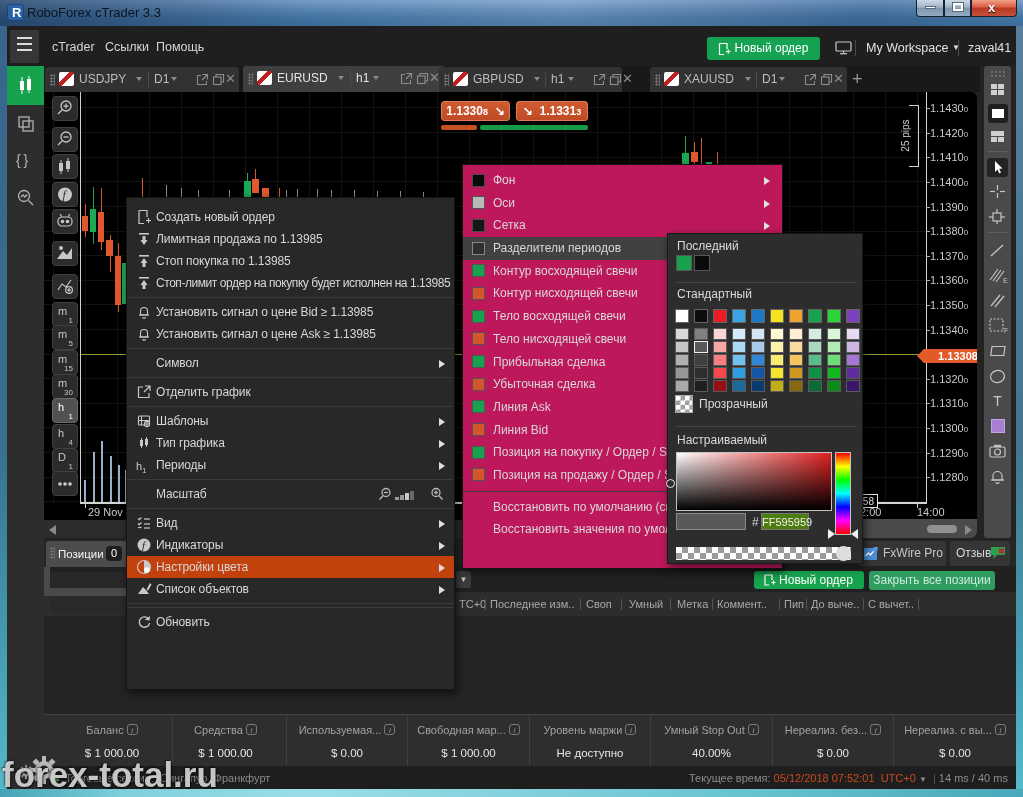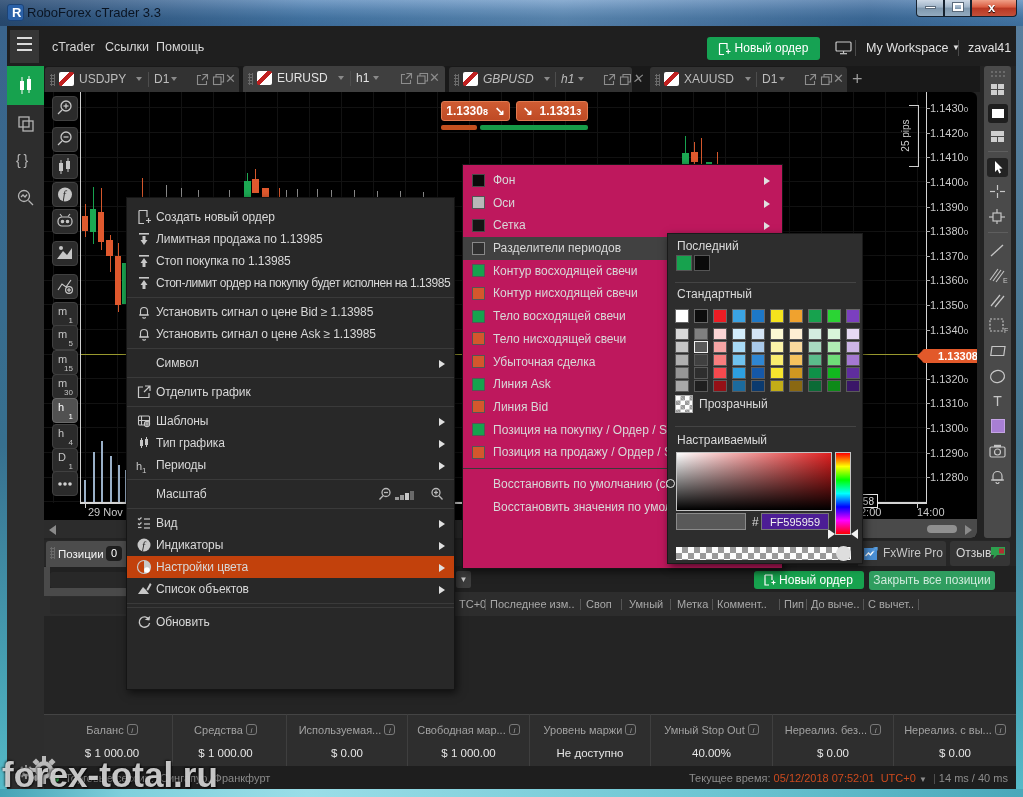--- a/index.html
+++ b/index.html
@@ -259,21 +259,21 @@
         </g>
       </svg>
       <svg class="ic" style="position:absolute;left:173px;top:6px;" width="13" height="13">
         <g stroke="#8d8d8d" stroke-width="1.1" fill="none">
           <rect x="1.5" y="4" width="7.5" height="7.5"></rect>
           <path d="M4 4 V1.5 H11.5 V9 H9"></path>
         </g>
       </svg>
     <span class="tx" style="left:186px;">✕</span>
   </div>
-  <div class="tab" style="left:449px;width:183px;font-style:italic;">
+  <div class="tab" style="left:439px;width:183px;">
     <div class="grip"></div>
       <div class="sym"></div>
       <span class="nm">GBPUSD</span>
     <div class="da" style="left:95px;"></div>
       <div class="dv" style="left:106px;"></div>
       <span class="pd" style="left:112px;">h1</span>
     <div class="da" style="left:129px;"></div>
     <svg class="ic" style="position:absolute;left:154px;top:6px;" width="13" height="13">
         <g stroke="#8d8d8d" stroke-width="1.1" fill="none">
           <path d="M5 2.5 H1.5 V11.5 H10.5 V8"></path>
@@ -951,20 +951,21 @@
   <div class="abs" id="submenu">
     <div style="height:4px;"></div>
     <div class="smi"><span class="sw" style="background:#0a0a0a;border-color:#4a4a4a;"></span>Фон<span class="arr"></span></div>
     <div class="smi"><span class="sw" style="background:#b8b8b8;"></span>Оси<span class="arr"></span></div>
     <div class="smi"><span class="sw" style="background:#151515;border-color:#4a4a4a;"></span>Сетка<span class="arr"></span></div>
     <div class="smi hl"><span class="sw" style="background:#2f2f2f;border-color:#888;"></span>Разделители периодов<span class="arr"></span></div>
     <div class="smi"><span class="sw" style="background:#17a24e;"></span>Контур восходящей свечи<span class="arr"></span></div>
     <div class="smi"><span class="sw" style="background:#d4572c;"></span>Контур нисходящей свечи<span class="arr"></span></div>
     <div class="smi"><span class="sw" style="background:#17a24e;"></span>Тело восходящей свечи<span class="arr"></span></div>
     <div class="smi"><span class="sw" style="background:#d4572c;"></span>Тело нисходящей свечи<span class="arr"></span></div>
+    <div class="smi"><span class="sw" style="background:#17a24e;"></span>Прибыльная сделка<span class="arr"></span></div>
     <div class="smi"><span class="sw" style="background:#d4572c;"></span>Убыточная сделка<span class="arr"></span></div>
     <div class="smi"><span class="sw" style="background:#17a24e;"></span>Линия Ask<span class="arr"></span></div>
     <div class="smi"><span class="sw" style="background:#d4572c;"></span>Линия Bid<span class="arr"></span></div>
     <div class="smi"><span class="sw" style="background:#17a24e;"></span>Позиция на покупку / Ордер / SL / TP<span class="arr"></span></div>
     <div class="smi"><span class="sw" style="background:#d4572c;"></span>Позиция на продажу / Ордер / SL / TP<span class="arr"></span></div>
     <div class="csep"></div>
     <div class="smi">Восстановить по умолчанию (светлый)</div>
     <div class="smi">Восстановить значения по умолчанию (темн</div>
   </div>
 
@@ -1038,21 +1039,21 @@
     <div class="pklab" style="left:31px;top:163px;">Прозрачный</div>
     <div class="pksep" style="top:192px;"></div>
     <div class="pklab" style="left:9px;top:199px;">Настраиваемый</div>
     <div style="position:absolute;left:8px;top:218px;width:156px;height:59px;border:1px solid #c4c4c4;background:linear-gradient(to bottom,rgba(0,0,0,0),#000),linear-gradient(to right,#fff,#e02020);"></div>
     <div style="position:absolute;left:-2px;top:245px;width:9px;height:9px;border:1.5px solid #e8e8e8;border-radius:50%;"></div>
     <div style="position:absolute;left:167px;top:218px;width:16px;height:83px;border:1px solid #c4c4c4;background:linear-gradient(180deg,#f00 0%,#ff0 16.6%,#0f0 33.3%,#0ff 50%,#00f 66.6%,#f0f 83.3%,#f00 100%);"></div>
     <div style="position:absolute;left:160px;top:295px;width:0;height:0;border-top:5px solid transparent;border-bottom:5px solid transparent;border-left:7px solid #f2f2f2;"></div>
     <div style="position:absolute;left:183px;top:295px;width:0;height:0;border-top:5px solid transparent;border-bottom:5px solid transparent;border-right:7px solid #f2f2f2;"></div>
     <div style="position:absolute;left:8px;top:279px;width:70px;height:17px;background:#595959;border:1px solid #8a8a8a;"></div>
     <div class="pklab" style="left:84px;top:281px;">#</div>
-    <div style="position:absolute;left:93px;top:279px;width:68px;height:17px;background:#4c1d95;border:1px solid #777;color:#f0f0f0;font-size:11px;text-align:center;line-height:17px;">FF595959</div>
+    <div style="position:absolute;left:93px;top:279px;width:48px;height:17px;background:#4d7c0f;border:1px solid #777;color:#f0f0f0;font-size:11px;text-align:center;line-height:17px;">FF595959</div>
     <div class="checker" style="position:absolute;left:8px;top:313px;width:175px;height:13px;"></div>
     <div style="position:absolute;left:168px;top:312px;width:15px;height:15px;background:#dedede;border-radius:50%;"></div>
   </div>
 
   <div class="abs" style="left:26px;top:752px;opacity:.75;">
       <svg class="ic" width="36" height="36">
         <g fill="#e8e8e8">
           <circle cx="18" cy="18" r="9"></circle>
           <circle cx="18" cy="18" r="4.5" fill="#2a2a2a"></circle>
           <rect x="16" y="4" width="4" height="6"></rect>

